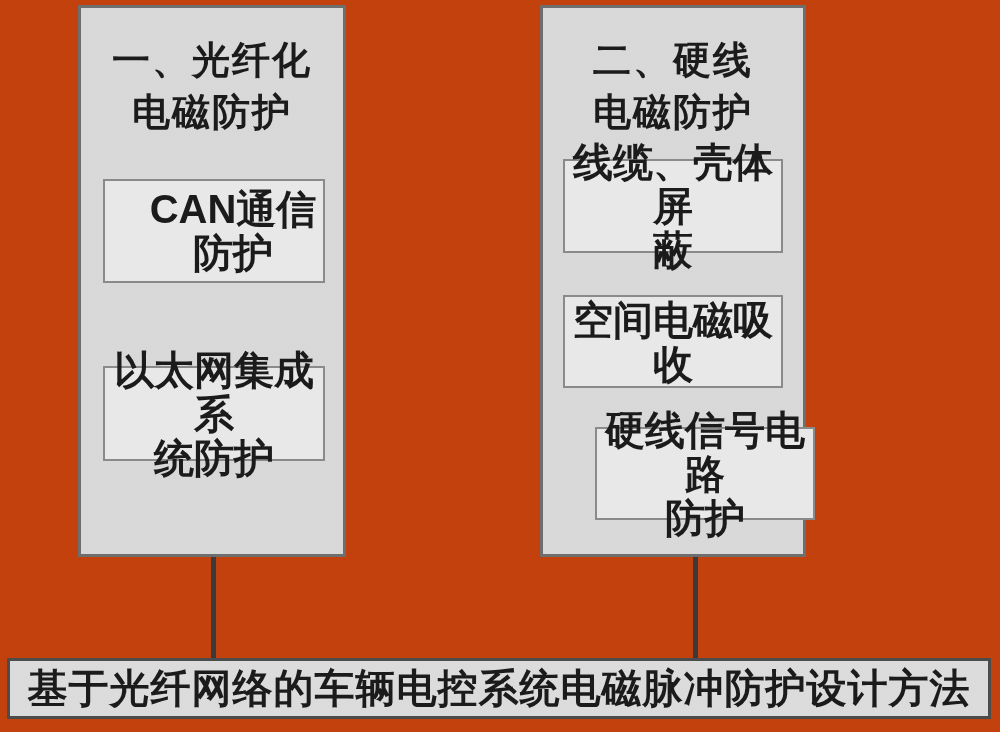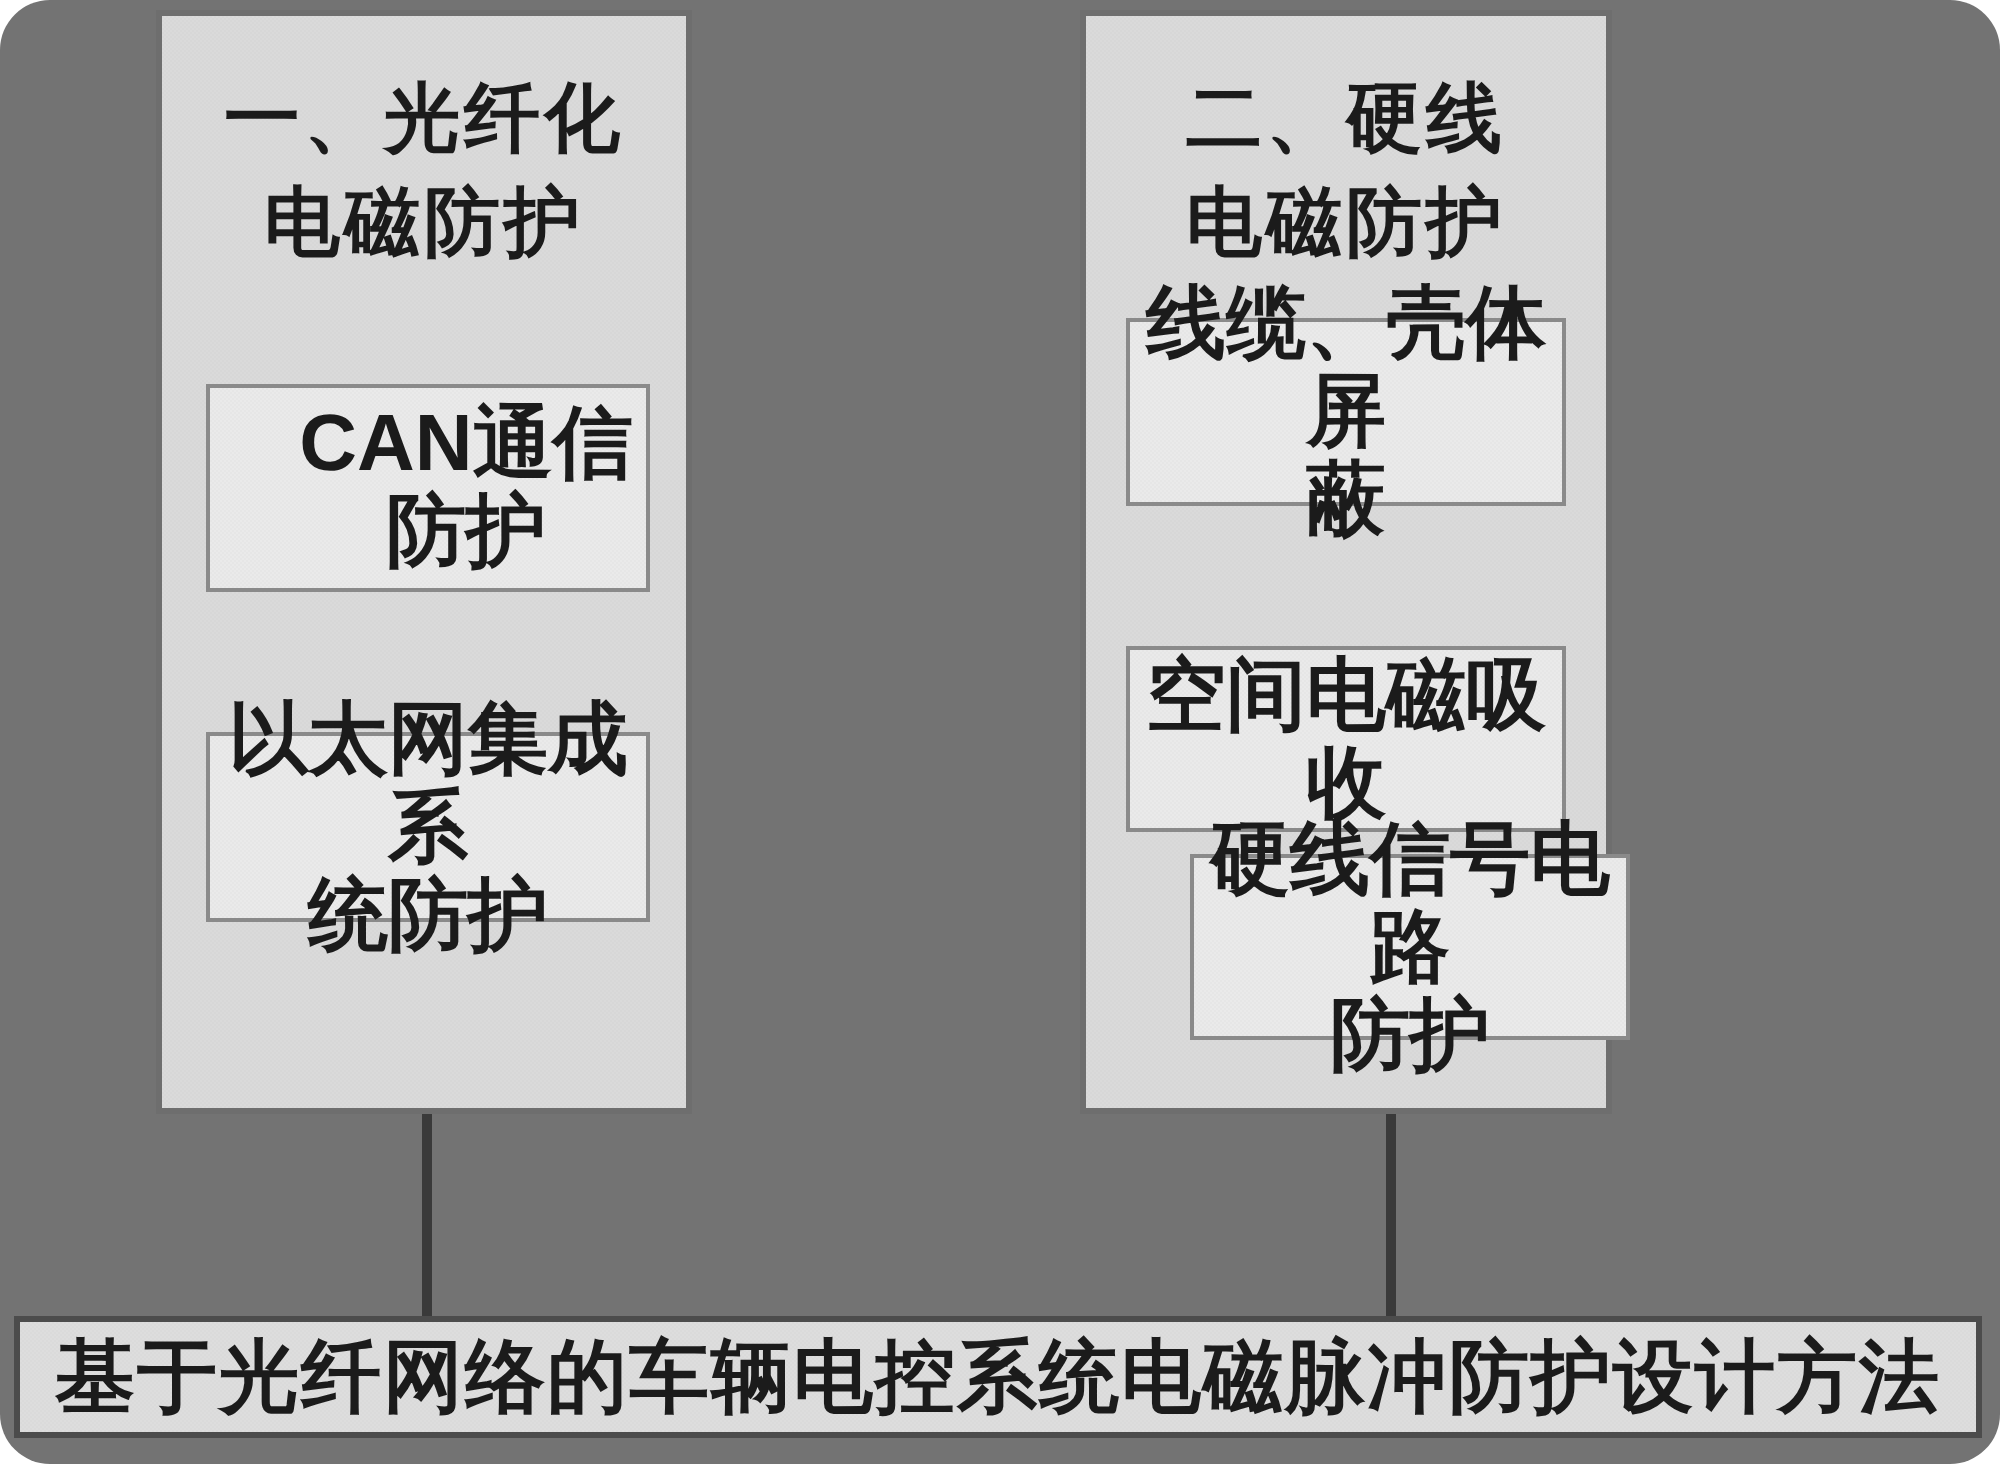--- a/index.html
+++ b/index.html
@@ -4,24 +4,23 @@
 <style>
   html, body { margin: 0; padding: 0; }
   body {
     font-family: "Liberation Sans", "DejaVu Sans", sans-serif;
     background: #ffffff;
   }
   .canvas {
     position: relative;
     width: 1000px;
     height: 732px;
-    background: #737373;
+    background: #c2410c;
     overflow: hidden;
     color: #1b1b1b;
-    border-radius: 25px;
   }
   
   .group-box {
     position: absolute;
     top: 5px;
     height: 552px;
     box-sizing: border-box;
     border: 3px solid #6e6e6e;
     background: repeating-conic-gradient(#dadada 0% 25%, #d7d7d7 0% 50%) 0 0/2px 2px;
   }
@@ -50,25 +49,25 @@
     align-items: center;
     justify-content: center;
     text-align: center;
     font-size: 40px;
     line-height: 44px;
     font-weight: 600;
     white-space: pre-line;
     padding: 2px 4px;
   }
   
-  .sub-box.l1 { left: 22px; top: 184px; width: 222px; height: 104px; padding-left: 42px; }
+  .sub-box.l1 { left: 22px; top: 171px; width: 222px; height: 104px; padding-left: 42px; }
   .sub-box.l2 { left: 22px; top: 358px; width: 222px; height: 95px; }
   
   .sub-box.r1 { left: 20px; top: 151px; width: 220px; height: 94px; }
-  .sub-box.r2 { left: 20px; top: 287px; width: 220px; height: 93px; margin-top: 28px; }
+  .sub-box.r2 { left: 20px; top: 287px; width: 220px; height: 93px; }
   .sub-box.r3 { left: 20px; top: 419px; width: 220px; height: 93px; margin-left: 32px; }
 
   .connector {
     position: absolute;
     top: 557px;
     width: 5px;
     height: 101px;
     background: #3a3a3a;
   }
   .connector.left  { left: 211px; }

